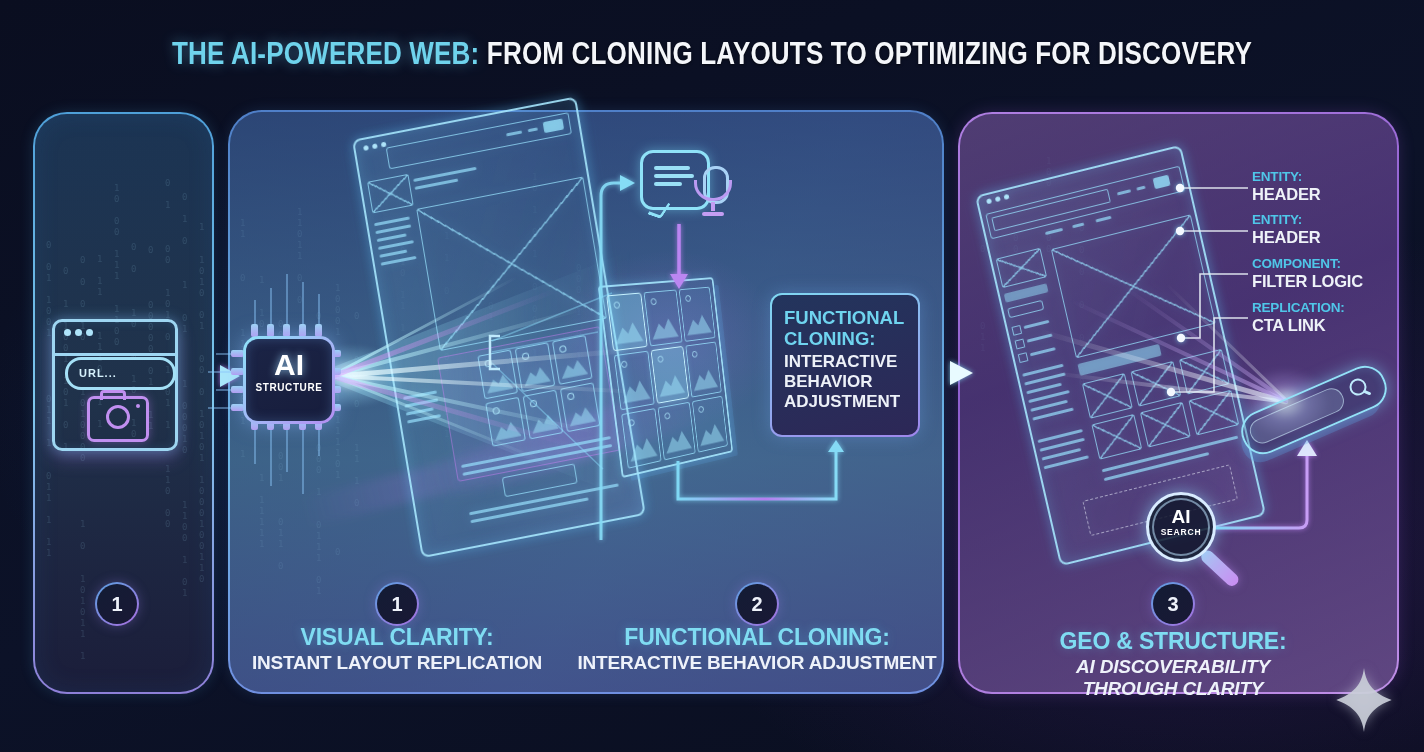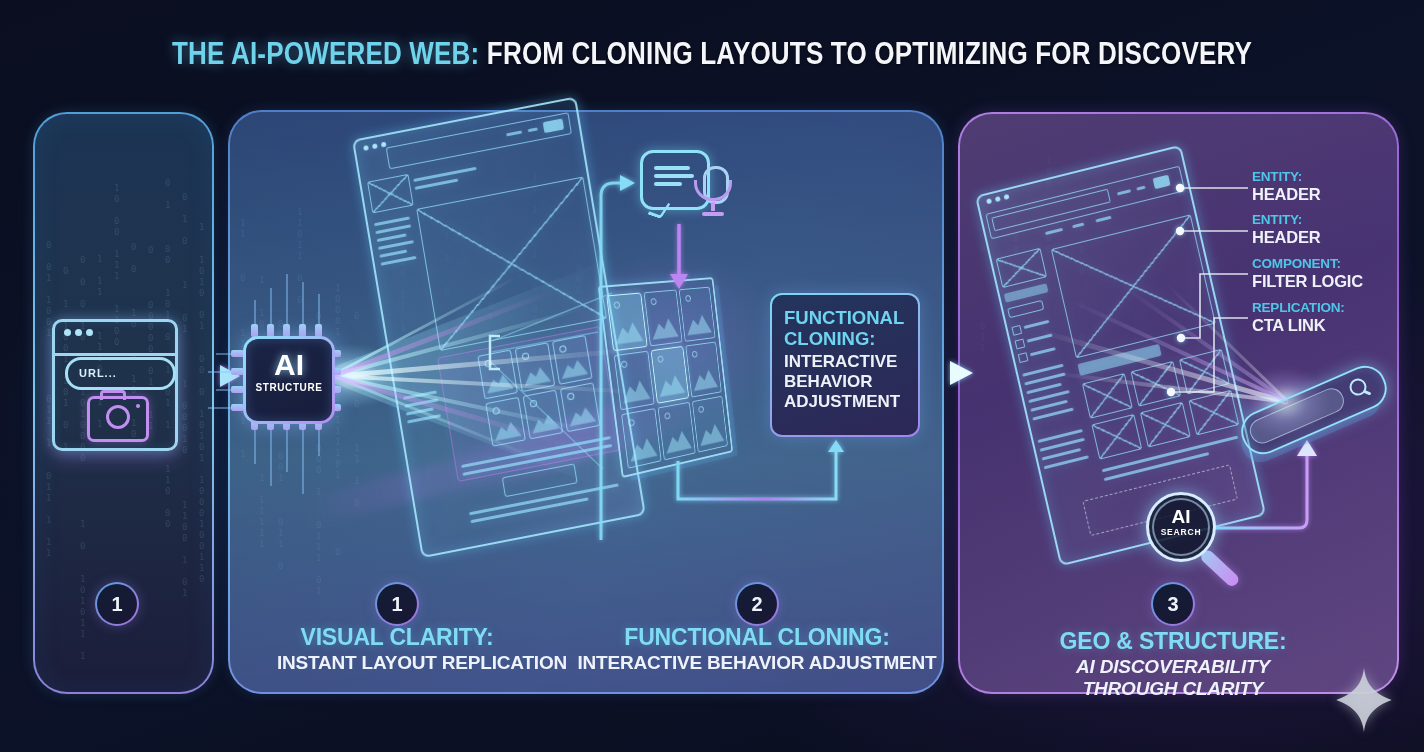--- a/index.html
+++ b/index.html
@@ -1052,21 +1052,21 @@
         <div class="h"></div>
       </div>
   </div>
 
   <div class="stepnum" style="left:95px;top:582px;">1</div>
   <div class="stepnum" style="left:375px;top:582px;">1</div>
   <div class="stepnum" style="left:735px;top:582px;">2</div>
   <div class="stepnum" style="left:1151px;top:582px;">3</div>
 
   <div class="cap-title" style="left:247px;top:624px;width:300px;">VISUAL CLARITY:</div>
-  <div class="cap-sub" style="left:227px;top:652px;width:340px;text-align:right;">INSTANT LAYOUT REPLICATION</div>
+  <div class="cap-sub" style="left:227px;top:652px;width:340px;">INSTANT LAYOUT REPLICATION</div>
 
   <div class="cap-title" style="left:577px;top:624px;width:360px;">FUNCTIONAL CLONING:</div>
   <div class="cap-sub" style="left:567px;top:652px;width:380px;">INTERACTIVE BEHAVIOR ADJUSTMENT</div>
 
   <div class="cap-title" style="left:1043px;top:628px;width:260px;">GEO &amp; STRUCTURE:</div>
   <div class="cap-sub" style="left:1063px;top:656px;width:220px;font-style:italic;">AI DISCOVERABILITY THROUGH CLARITY</div>
 
   <svg id="sparkle" class="abs" viewBox="0 0 52 60">
     <path d="M26,0 C28,16 36,24 52,30 C36,36 28,44 26,60 C24,44 16,36 0,30 C16,24 24,16 26,0 Z" fill="#c9cdd8" opacity=".92"></path>
   </svg>

